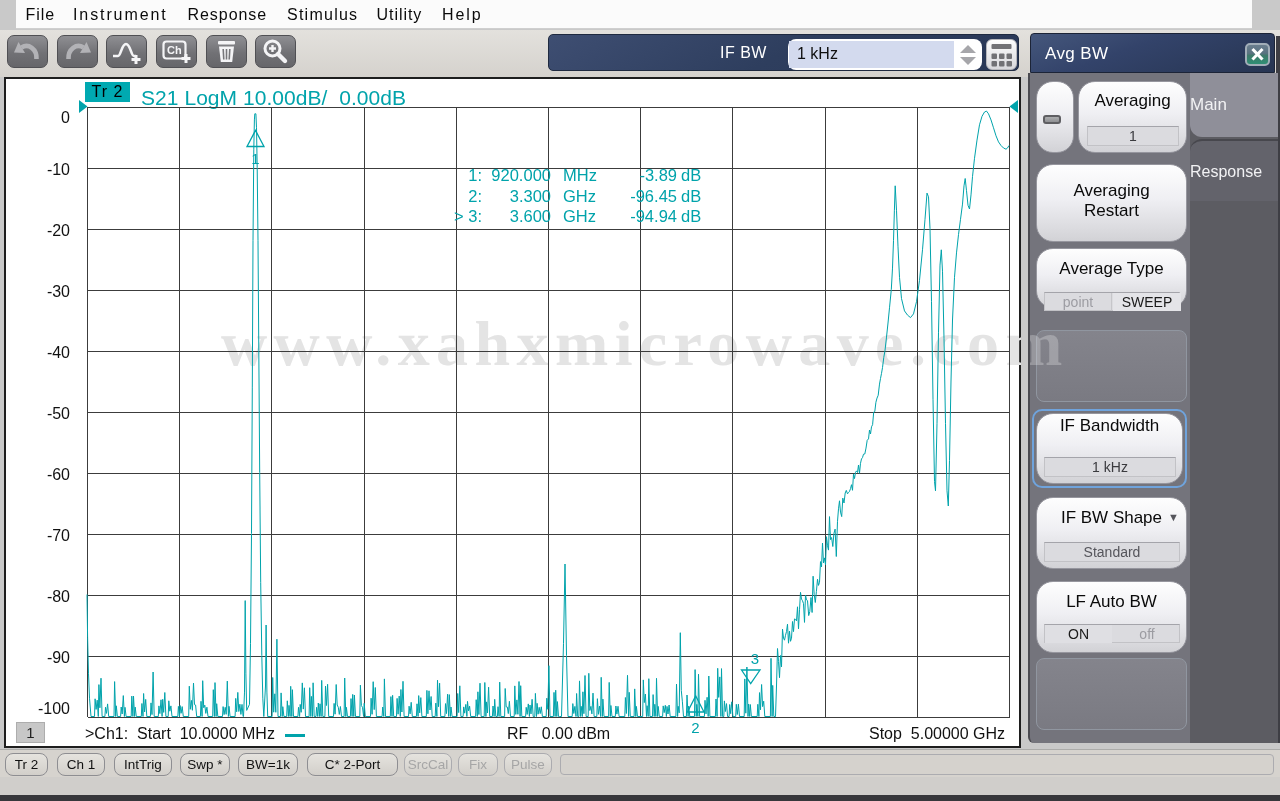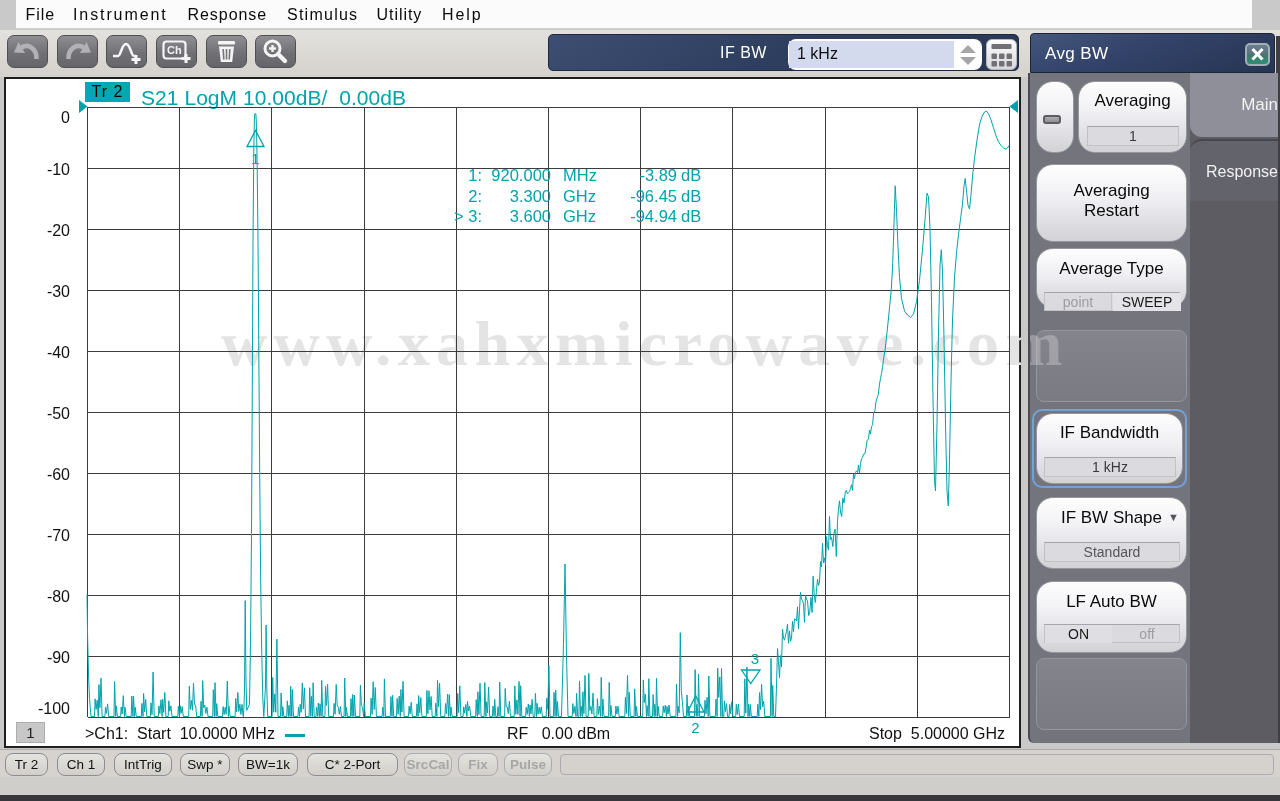--- a/index.html
+++ b/index.html
@@ -33,33 +33,33 @@
   #statline { position:absolute; left:0px; top:645px; width:1013px; height:24px; font-size:16px; color:#111; }
   
   #phead { left:1030px; top:33px; width:245px; height:40px; border-radius:4px 4px 0 0;
            background:linear-gradient(160deg,#45577C 0%,#33436A 40%,#273552 100%); border:1px solid #1C2437; }
   #phead .t { position:absolute; left:14px; top:10px; color:#FFF; font-size:17px; letter-spacing:0.4px; }
   #pclose { position:absolute; left:214px; top:9px; width:25px; height:23px; border-radius:5px;
             background:linear-gradient(#6A7E8E 0%,#5A7280 44%,#3E7A6A 56%,#2F8E74 100%); border:2px solid #A2AEB8; }
   #pbody { left:1028px; top:73px; width:248px; height:670px; background:#74747C; border-radius:0 0 6px 6px;
            border-left:2px solid #4A4A50; }
   #tabcol { position:absolute; left:160px; top:0px; width:88px; height:670px; background:#5C5C62; }
-  .tab { position:absolute; left:0; width:88px; color:#F2F2F4; text-align:right; }
+  .tab { position:absolute; left:0; width:88px; color:#F2F2F4; text-align:left; }
   .skb { position:absolute; left:6px; width:151px; border-radius:17px;
          background:linear-gradient(#FEFEFE,#EFEFF3 45%,#DDDDE1 80%,#D2D2D6);
          border:1px solid #96969E; color:#0A0A0A; font-size:17px; text-align:center; }
   .blankb { position:absolute; left:6px; width:151px; border-radius:8px;
             background:linear-gradient(#84848C,#7A7A82); border:1px solid #9096A0; }
   .val { position:absolute; background:#DBDBDF; border:1px solid #C2C2C6; border-top:1px solid #A4A4AA;
          font-size:14px; color:#3A3A3E; text-align:center; }
   
   #botbar { left:0; top:749px; width:1280px; height:28px; background:#D6D3CE; border-top:1px solid #ABABA9; }
   .bbtn { position:absolute; top:3px; height:23px; border-radius:8px; border:1px solid #8E8E92;
           background:linear-gradient(#E5E3DE,#D2CFCA); font-size:13.5px; color:#111; text-align:center; }
-  .bbtn.dis { color:#A6A6A6; border-color:#ABABAF;font-weight:bold; }
+  .bbtn.dis { color:#A6A6A6; border-color:#ABABAF; }
   #botstrip2 { left:0; top:777px; width:1280px; height:18px; background:#D0CECB; }
   #botdark { left:0; top:795px; width:1280px; height:6px; background:#37373B; }
 </style>
 </head>
 <body>
 <div id="menubar" class="abs">
   <span style="left:9.5px">File</span>
   <span style="left:57px;letter-spacing:1.9px">Instrument</span>
   <span style="left:171.5px">Response</span>
   <span style="left:271px;letter-spacing:1.25px">Stimulus</span>
@@ -204,21 +204,21 @@
   </div>
   <div class="skb" style="top:91px;height:78px;padding-top:16px;line-height:20px">Averaging<br>Restart</div>
   <div class="skb" style="top:175px;height:60px;padding-top:10px">Average Type
     <div class="val" style="left:7px;top:43px;width:136px;height:19px;line-height:18px">
       <span class="abs" style="left:0;top:0;width:67px;color:#9C9CA2;border-right:1px solid #C6C6CA">point</span>
       <span class="abs" style="left:68px;top:0;width:68px;background:#E4E4E8;color:#1A1A1A">SWEEP</span>
     </div>
   </div>
   <div class="blankb" style="top:257px;height:72px"></div>
   <div class="abs" style="left:2px;top:336px;width:155px;height:79px;border:2.5px solid #6FA3DC;border-radius:10px"></div>
-  <div class="skb" style="left:6px;top:340px;width:147px;height:71px;padding-top:9px">IF Bandwidth
+  <div class="skb" style="left:6px;top:340px;width:147px;height:71px;padding-top:2px">IF Bandwidth
     <div class="val" style="left:7px;top:43px;width:132px;height:20px;line-height:19px">1 kHz</div>
   </div>
   <div class="skb" style="top:424px;height:72px;padding-top:10px">IF BW Shape
     <span class="abs" style="left:131px;top:13px;font-size:11px;color:#55555B">▼</span>
     <div class="val" style="left:7px;top:44px;width:136px;height:20px;line-height:19px;color:#55555B">Standard</div>
   </div>
   <div class="skb" style="top:508px;height:72px;padding-top:10px">LF Auto BW
     <div class="val" style="left:7px;top:42px;width:136px;height:19px;line-height:18px">
       <span class="abs" style="left:0;top:0;width:67px;background:#DFDFE3;color:#1A1A1A">ON</span>
       <span class="abs" style="left:68px;top:0;width:68px;color:#9C9CA2">off</span>

